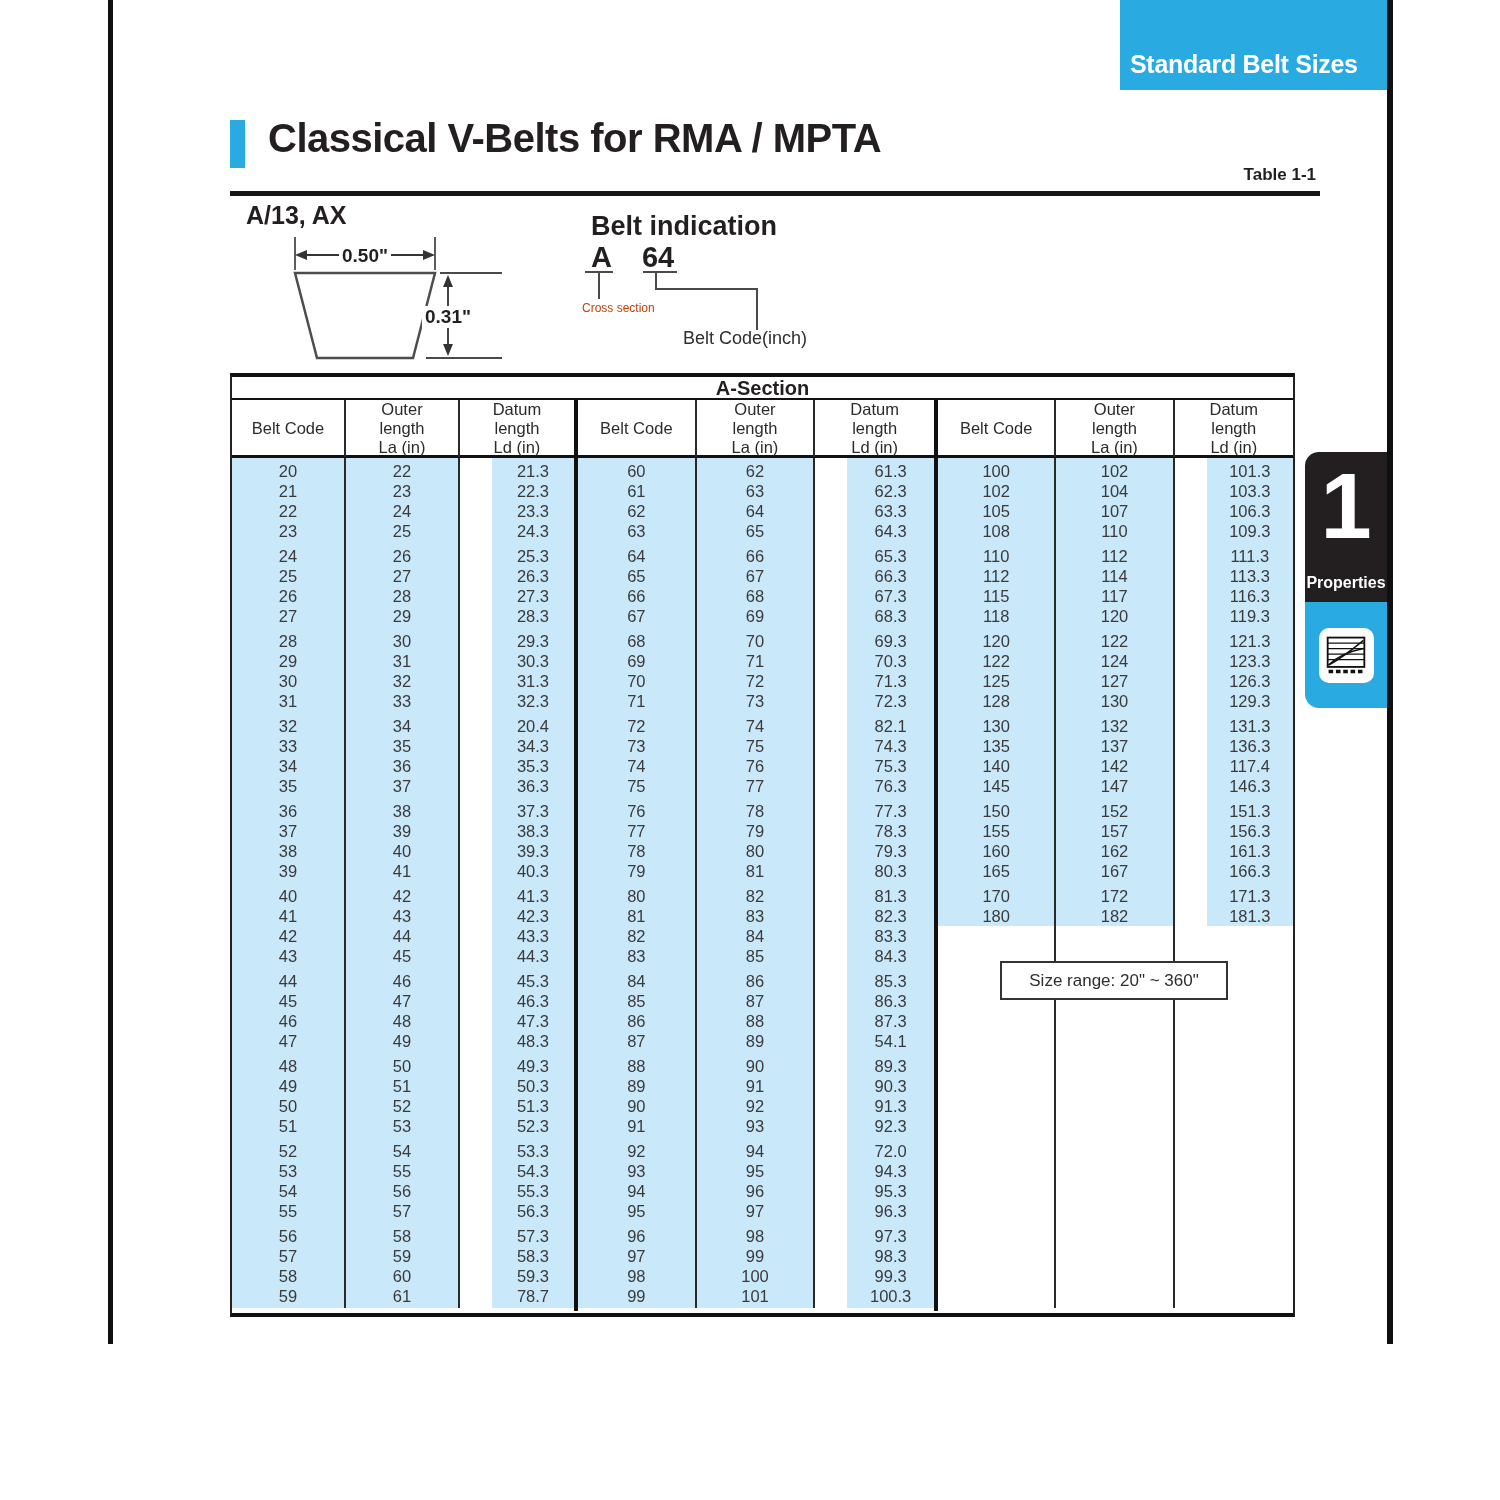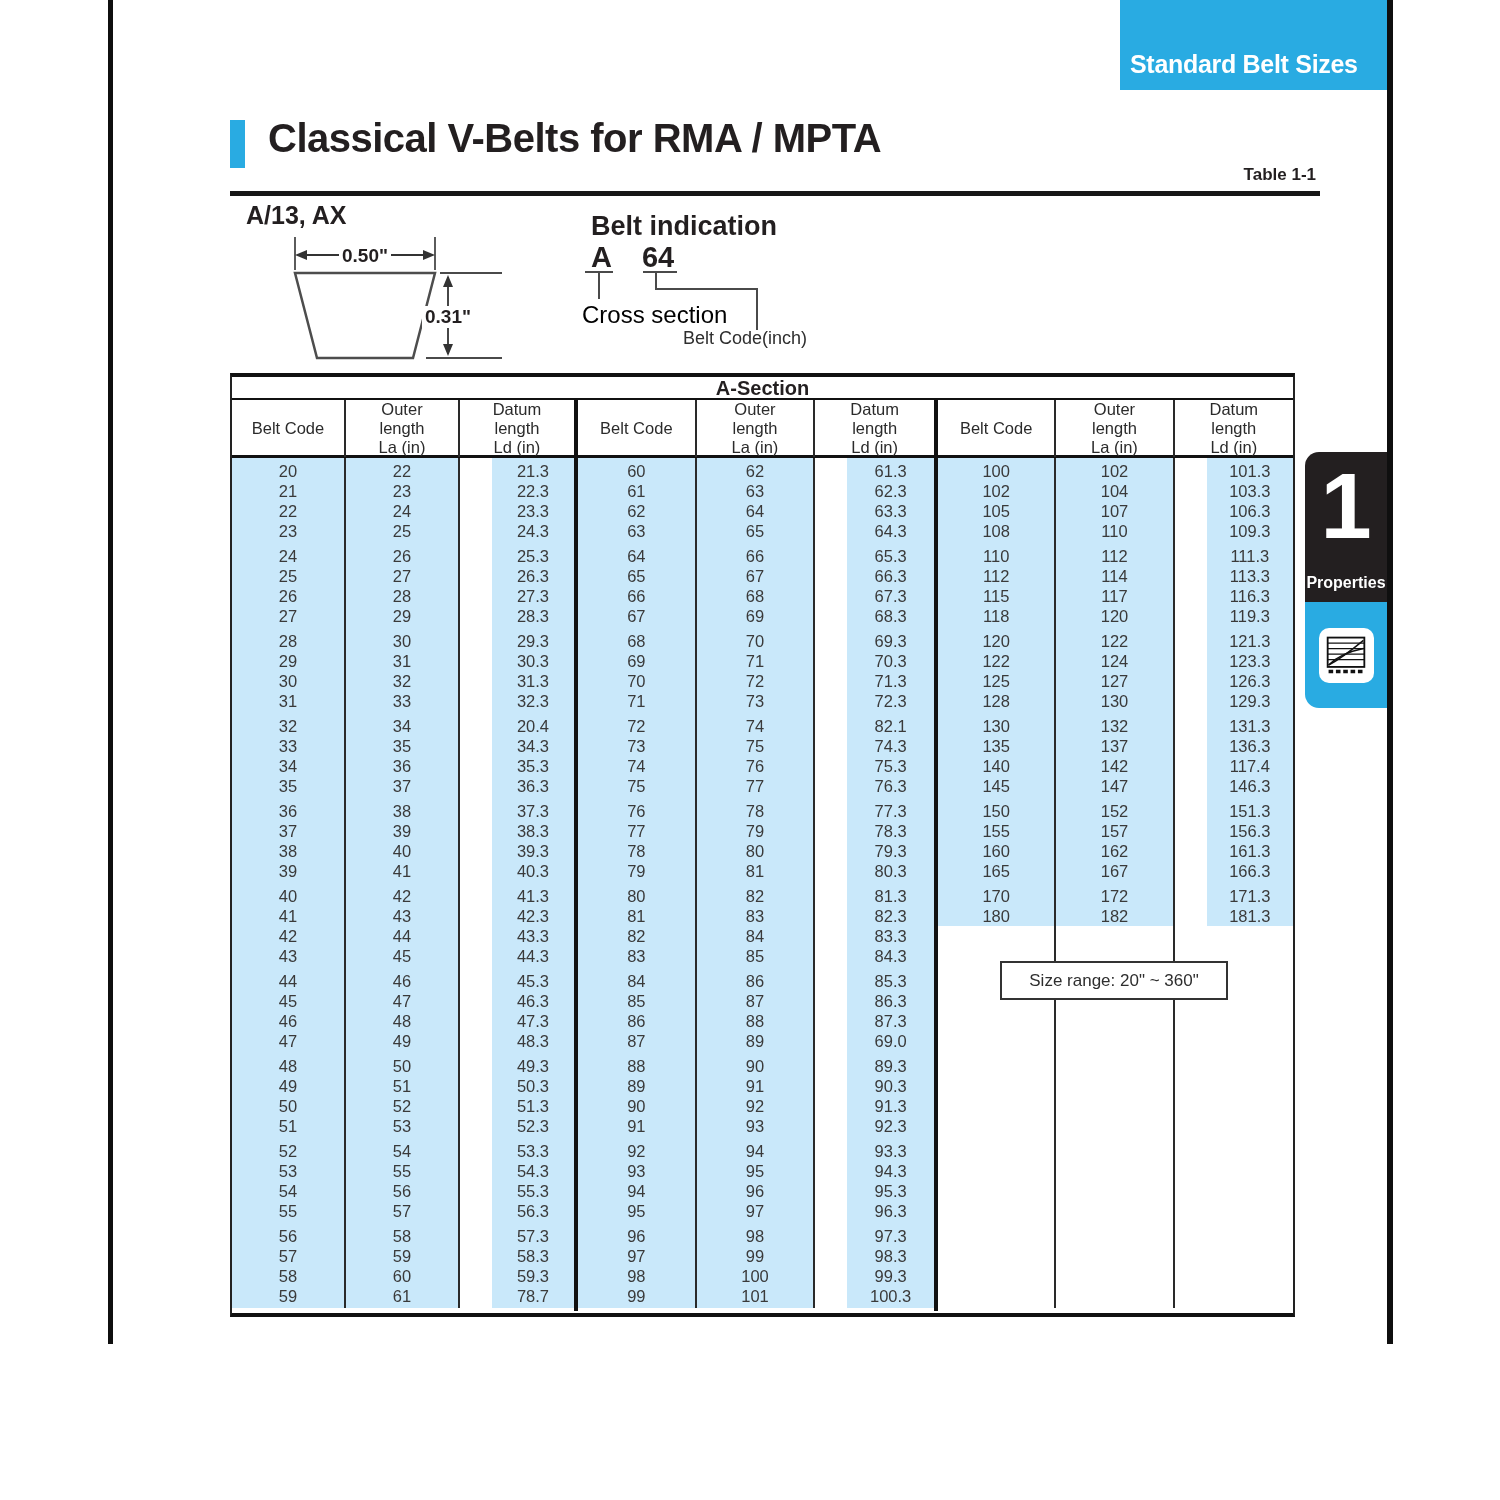--- a/index.html
+++ b/index.html
@@ -25,21 +25,21 @@
 
   
   #section-code{left:246px;top:201px;font-size:25px;font-weight:bold;}
   .dim-label{background:#fff;padding:0 3px;font-size:19px;font-weight:bold;white-space:nowrap;}
   #dim-width{left:365px;top:245px;transform:translateX(-50%);}
   #dim-height{left:448px;top:306px;transform:translateX(-50%);}
 
   
   #bi-heading{left:591px;top:211px;font-size:27px;font-weight:bold;}
   #bi-codes{left:591px;top:241px;display:flex;gap:30px;font-size:29px;font-weight:bold;}
-  #bi-cross-label{left:582px;top:301px;font-size:24px;color:#000000;}
+  #bi-cross-label{left:582px;top:301px;font-size:12px;color:#c2410c;}
   #bi-code-label{left:683px;top:328px;font-size:18px;color:#2e2e2e;}
 
   
   #vtable{left:230px;top:373px;width:1065px;height:944px;
           border-left:2px solid #222;border-right:2px solid #222;
           border-top:4px solid #111;border-bottom:4px solid #111;}
   #asection{height:23px;border-bottom:2px solid #111;text-align:center;
             font-size:20px;font-weight:bold;line-height:22px;}
   #table-grid{display:grid;grid-template-columns:346px 360px 355px;height:911px;}
   .group{border-right:4px solid #111;height:100%;display:flex;flex-direction:column;}
@@ -384,26 +384,26 @@
                 <div class="cell">78.3</div>
                 <div class="cell">79.3</div>
                 <div class="cell">80.3</div>
                 <div class="cell">81.3</div>
                 <div class="cell">82.3</div>
                 <div class="cell">83.3</div>
                 <div class="cell">84.3</div>
                 <div class="cell">85.3</div>
                 <div class="cell">86.3</div>
                 <div class="cell">87.3</div>
-                <div class="cell">69.0</div>
+                <div class="cell">54.1</div>
                 <div class="cell">89.3</div>
                 <div class="cell">90.3</div>
                 <div class="cell">91.3</div>
                 <div class="cell">92.3</div>
-                <div class="cell">93.3</div>
+                <div class="cell">72.0</div>
                 <div class="cell">94.3</div>
                 <div class="cell">95.3</div>
                 <div class="cell">96.3</div>
                 <div class="cell">97.3</div>
                 <div class="cell">98.3</div>
                 <div class="cell">99.3</div>
                 <div class="cell">100.3</div>
               </div>
             </div>
           </div>

